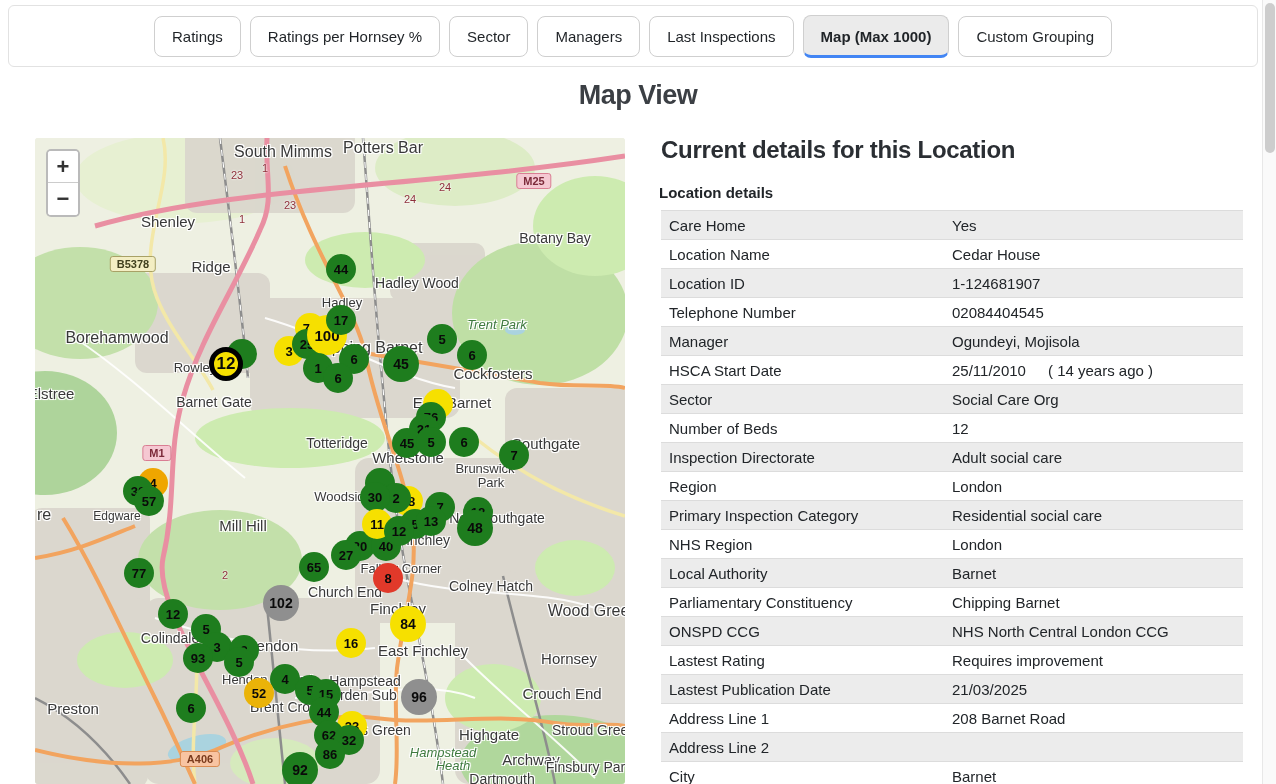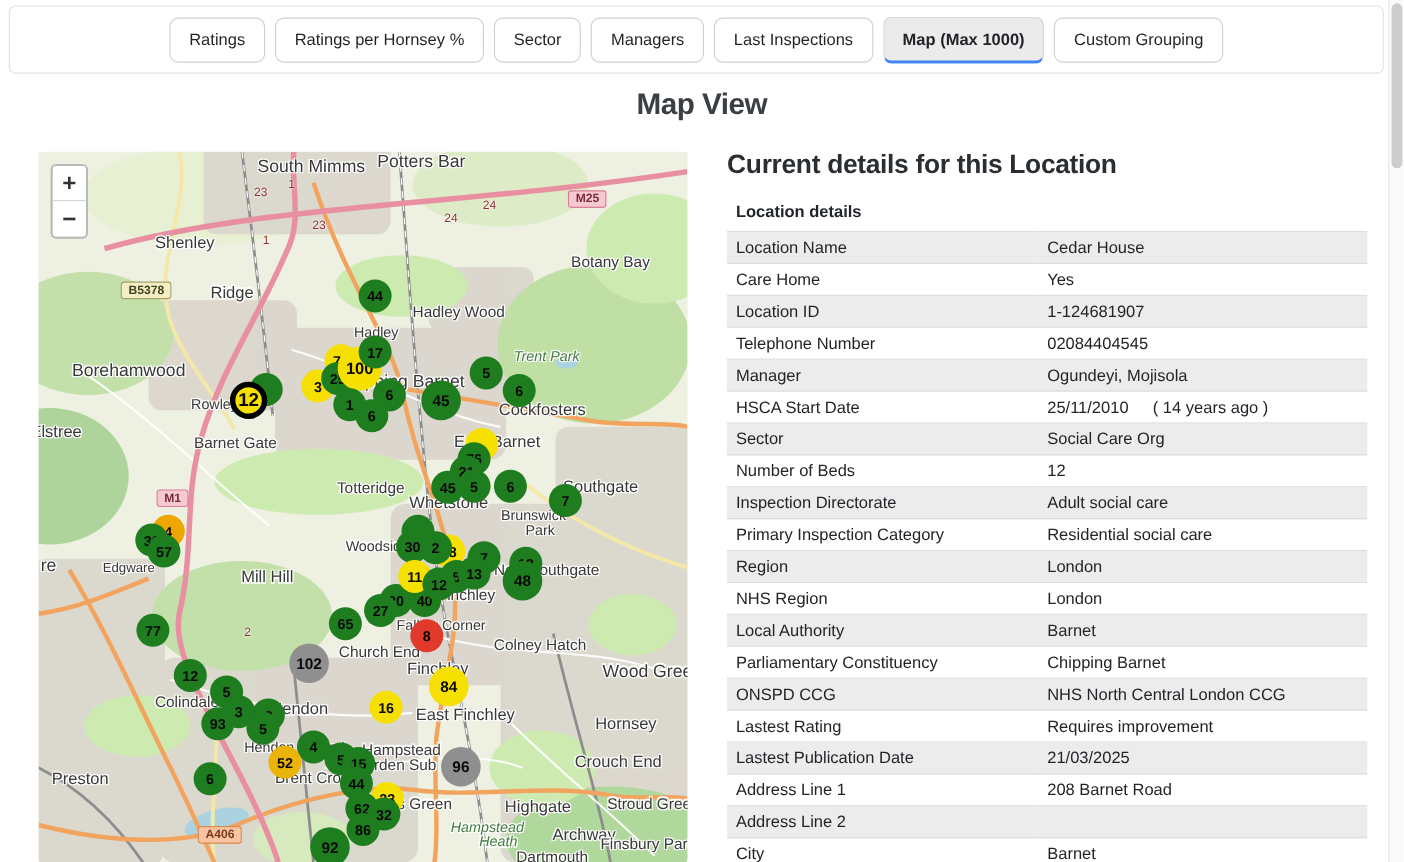--- a/index.html
+++ b/index.html
@@ -33,21 +33,21 @@
 
   .marker { position:absolute; border-radius:50%; display:flex; align-items:center; justify-content:center; font-weight:bold; color:#0a0a0a; cursor:pointer; z-index:30; }
   .marker.m  { width:30px; height:30px; font-size:13px; }
   .marker.l  { width:36px; height:36px; font-size:14px; }
   .marker.xl { width:40px; height:40px; font-size:15px; }
   .marker.ring { width:34px; height:34px; border:5px solid #000; font-size:17px; z-index:31; }
 
   
   .details { position:absolute; left:650px; top:136px; width:596px; }
   .details h2 { font-size:24px; font-weight:bold; color:#2a2e33; margin:0 0 20px 11px; letter-spacing:-0.3px; }
-  .section-title { font-size:15px; font-weight:bold; color:#212529; margin:0 0 9px 19px; }
+  .section-title { font-size:15px; font-weight:bold; color:#212529; margin:0 0 9px 9px; }
   table.kv { width:582px; margin-left:11px; border-collapse:collapse; border-top:1px solid #dcdcdc; }
   table.kv td { font-size:15px; color:#212529; padding:5px 8px; height:29px; }
   table.kv td.k { width:283px; }
   table.kv tr { border-bottom:1px solid #dcdcdc; }
   table.kv tr:nth-child(odd) { background:#ececec; }
   .note { margin-left:22px; }
 
   
   .scrollbar { position:absolute; right:0; top:0; width:14px; height:784px; background:#fafafa; border-left:1px solid #e8e8e8; }
   .scrollbar .thumb { position:absolute; top:3px; left:2px; width:10px; height:150px; background:#cdcdcd; border-radius:5px; cursor:pointer; }
@@ -275,28 +275,28 @@
     <div class="marker m" style="background: rgb(30, 125, 30); left: 280px; top: 601px;">86</div>
     <div class="marker l" style="background: rgb(30, 125, 30); left: 247px; top: 614px;">92</div>
   </div>
 
 <div class="details">
   <h2>Current details for this Location</h2>
   <div class="section-title">Location details</div>
   <table class="kv">
     <tbody id="kv-body">
         <tr>
+          <td class="k">Care Home</td>
+          <td><span>Yes</span></td>
+        </tr>
+        <tr>
           <td class="k">Location Name</td>
           <td><span>Cedar House</span></td>
         </tr>
         <tr>
-          <td class="k">Care Home</td>
-          <td><span>Yes</span></td>
-        </tr>
-        <tr>
           <td class="k">Location ID</td>
           <td><span>1-124681907</span></td>
         </tr>
         <tr>
           <td class="k">Telephone Number</td>
           <td><span>02084404545</span></td>
         </tr>
         <tr>
           <td class="k">Manager</td>
           <td><span>Ogundeyi, Mojisola</span></td>
@@ -311,26 +311,26 @@
         </tr>
         <tr>
           <td class="k">Number of Beds</td>
           <td><span>12</span></td>
         </tr>
         <tr>
           <td class="k">Inspection Directorate</td>
           <td><span>Adult social care</span></td>
         </tr>
         <tr>
+          <td class="k">Region</td>
+          <td><span>London</span></td>
+        </tr>
+        <tr>
           <td class="k">Primary Inspection Category</td>
           <td><span>Residential social care</span></td>
-        </tr>
-        <tr>
-          <td class="k">Region</td>
-          <td><span>London</span></td>
         </tr>
         <tr>
           <td class="k">NHS Region</td>
           <td><span>London</span></td>
         </tr>
         <tr>
           <td class="k">Local Authority</td>
           <td><span>Barnet</span></td>
         </tr>
         <tr>

